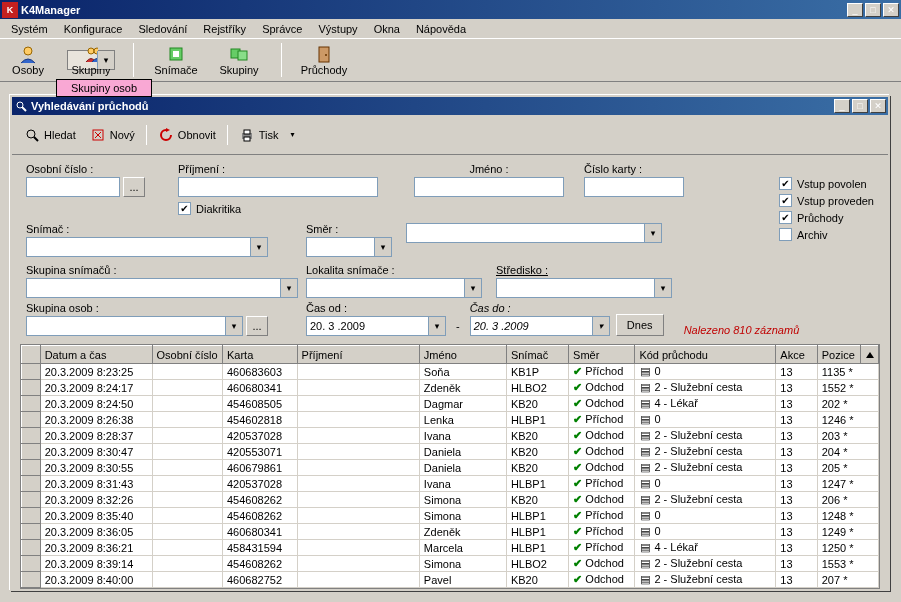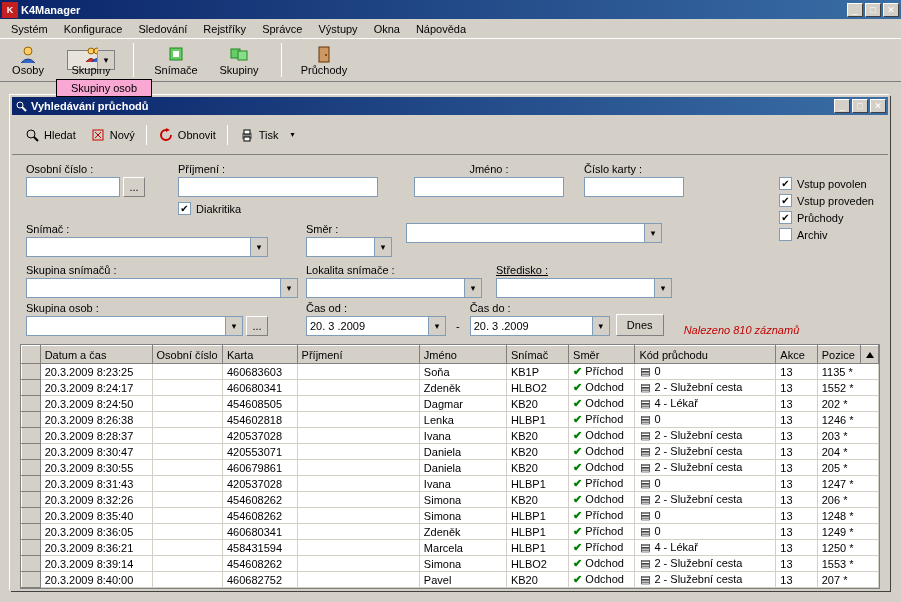--- a/index.html
+++ b/index.html
@@ -286,21 +286,21 @@
           <div class="smbtn">...</div>
         </div>
       </div>
       <div class="fld" style="width:140px;margin-left:32px;">
         <label>Čas od :</label>
         <div class="sel">
             <span>20. 3 .2009</span>
           </div>
       </div>
       <span style="padding:0 4px 4px 4px;">-</span>
-      <div class="fld" style="width:140px;">
+      <div class="fld" style="width:140px;font-style:italic;">
         <label>Čas do :</label>
         <div class="sel">
             <span>20. 3 .2009</span>
           </div>
       </div>
       <button class="smbtn" style="width:48px;height:22px;">Dnes</button>
       <span class="found-text">Nalezeno 810 záznamů</span>
     </div>
   </div>
 

